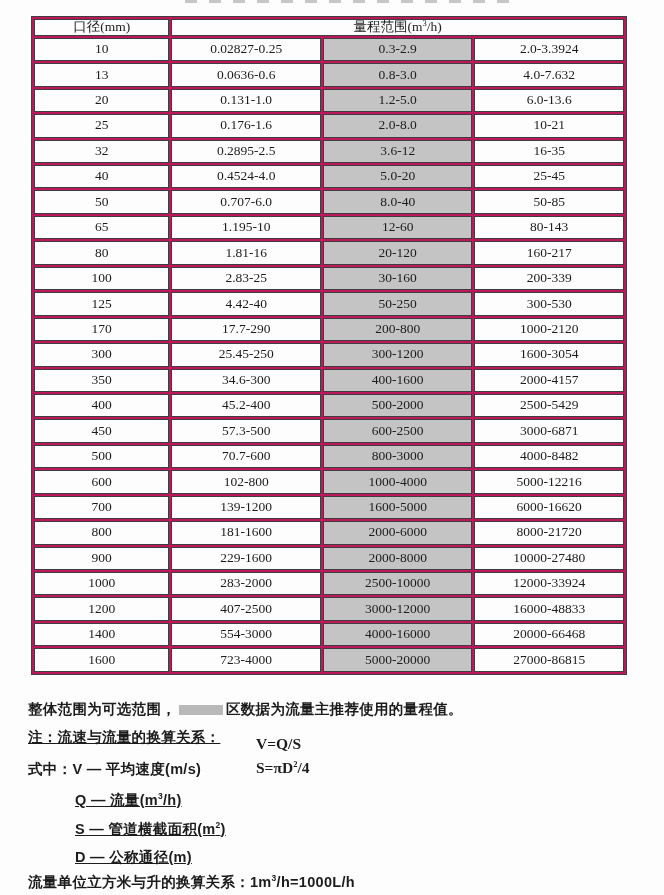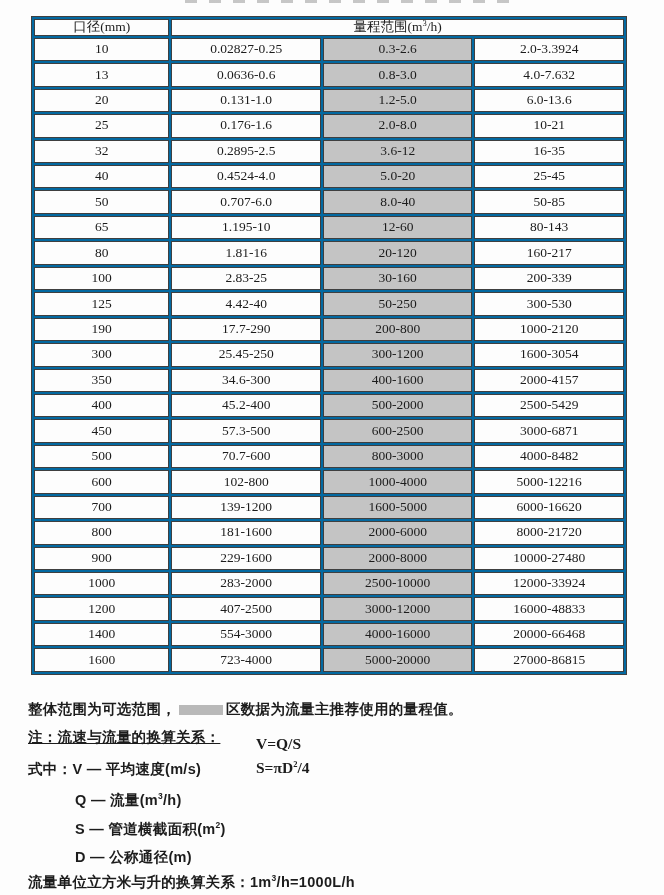--- a/index.html
+++ b/index.html
@@ -19,21 +19,21 @@
     opacity:.55;
   }
 
   
   .range-table {
     position:absolute; top:16px; left:31px;
     width:596px; height:663px;
     table-layout:fixed;
     border-collapse:separate; border-spacing:2px;
     border:1px solid #3f3f3f;
-    background:#0369a1;
+    background:#be185d;
     font-family:"Liberation Serif", serif;
     font-size:13.5px;
   }
   .range-table th, .range-table td {
     border:1px solid #3f3f3f;
     background:#fdfdfd;
     text-align:center; vertical-align:middle;
     padding:0 2px;
     line-height:1.1;
     overflow:hidden; white-space:nowrap;
@@ -55,21 +55,21 @@
     letter-spacing:.3px;
     line-height:20px;
   }
   .notes p { white-space:nowrap; }
   .line-conversion { margin-top:8px;text-decoration:underline; }
   .line-where-v    { margin-top:12px; }
   .line-where-q    { margin-top:11px; }
   .line-where-s    { margin-top:9px;  }
   .line-where-d    { margin-top:8px;  }
   .line-unit       { margin-top:5px;  }
-  .indent { padding-left:47px; }
+  .indent { padding-left:47px;text-decoration:underline; }
 
   .swatch {
     display:inline-block; width:44px; height:10px;
     background:#b9b9b9; margin:0 3px; vertical-align:-1px;
   }
 
   .formula-block {
     position:absolute; left:228px; top:33px;
     font-family:"Liberation Serif", serif;
     font-weight:600; font-size:15.5px; letter-spacing:0;
@@ -95,21 +95,21 @@
           <td class="col2"></td>
           <td class="col3"></td>
           <td class="col4"></td>
       </tr>
     </thead>
     <tbody>
 
         <tr>
           <td class="col1">10</td>
           <td class="col2">0.02827-0.25</td>
-          <td class="col3 shaded">0.3-2.6</td>
+          <td class="col3 shaded">0.3-2.9</td>
           <td class="col4">2.0-3.3924</td>
         </tr>
 
         <tr>
           <td class="col1">13</td>
           <td class="col2">0.0636-0.6</td>
           <td class="col3 shaded">0.8-3.0</td>
           <td class="col4">4.0-7.632</td>
         </tr>
 
@@ -172,21 +172,21 @@
         <tr>
           <td class="col1">125</td>
           <td class="col2">4.42-40</td>
           <td class="col3 shaded">50-250</td>
           <td class="col4">300-530</td>
         </tr>
 
 
 
         <tr>
-          <td class="col1">190</td>
+          <td class="col1">170</td>
           <td class="col2">17.7-290</td>
           <td class="col3 shaded">200-800</td>
           <td class="col4">1000-2120</td>
         </tr>
 
         <tr>
           <td class="col1">300</td>
           <td class="col2">25.45-250</td>
           <td class="col3 shaded">300-1200</td>
           <td class="col4">1600-3054</td>

